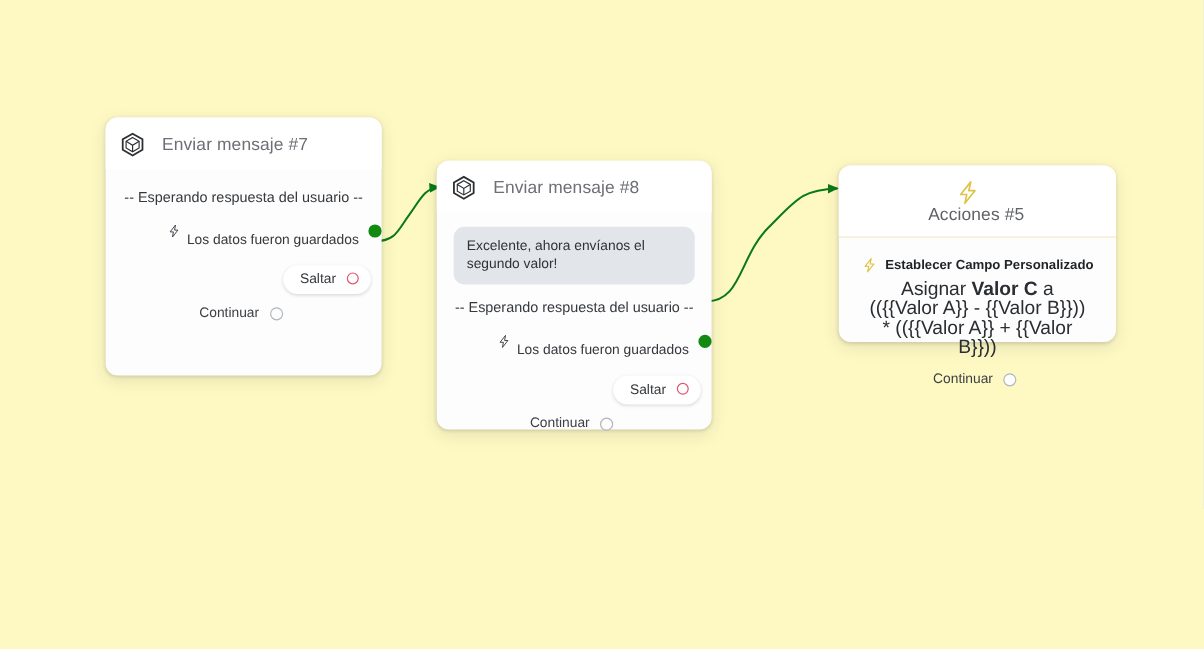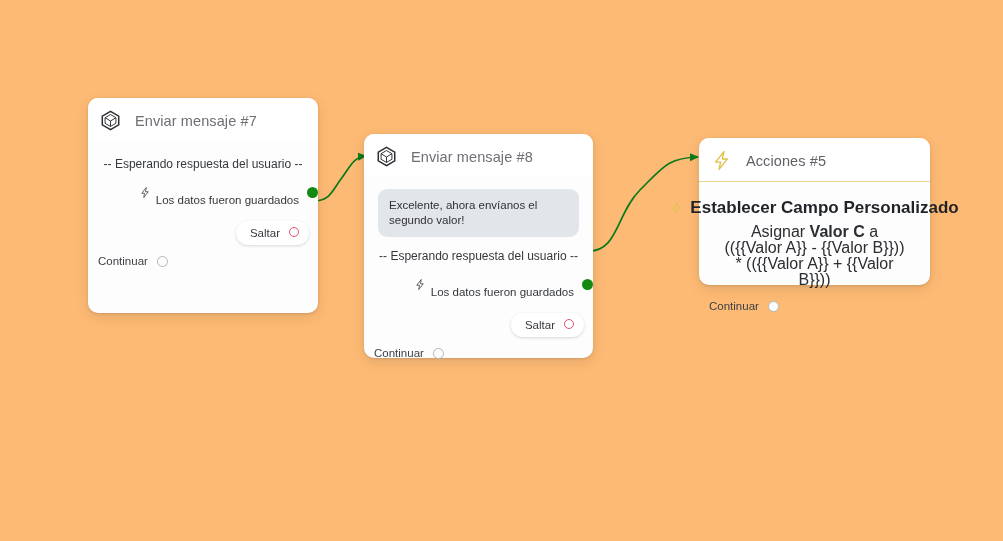--- a/index.html
+++ b/index.html
@@ -9,21 +9,21 @@
     background: #e9eaee;
   }
   body {
     font-family: "Liberation Sans", sans-serif;
     -webkit-font-smoothing: antialiased;
   }
   #canvas {
     position: relative;
     width: 1003px;
     height: 541px;
-    background: #fdba74;
+    background: #fef9c3;
     overflow: hidden;
   }
   #edge-layer {
     position: absolute;
     left: 0;
     top: 0;
     width: 1003px;
     height: 541px;
     pointer-events: none;
   }
@@ -38,20 +38,21 @@
   }
   .node-header {
     display: flex;
     align-items: center;
     padding: 12px 14px 10px 12px;
     background: #ffffff;
     border-radius: 10px 10px 0 0;
   }
   .node-header.accent-gold {
     border-bottom: 1px solid #e8d690;
+    flex-direction: column;
   }
   .node-icon {
     width: 21px;
     height: 21px;
     flex: 0 0 21px;
     display: block;
     margin-right: 14px;
   }
   .node-title {
     font-size: 14.5px;
@@ -61,21 +62,21 @@
   }
   .node-title.dark {
     color: #5f6166;
   }
   .node-body {
     padding: 10px 14px 0 14px;
   }
   .node-footer {
     display: flex;
     align-items: center;
-    justify-content: flex-start;
+    justify-content: center;
     padding: 10px 14px 12px 10px;
   }
 
   
   .bubble {
     background: #e2e5ea;
     color: #2f3236;
     font-size: 11.5px;
     line-height: 15px;
     border-radius: 9px;
@@ -176,21 +177,21 @@
     justify-content: center;
     padding: 6px 0 4px 0;
   }
   .action-title-row .bolt {
     width: 13px;
     height: 14px;
     margin-right: 7px;
     flex: 0 0 13px;
   }
   .action-title {
-    font-size: 17px;
+    font-size: 11px;
     font-weight: bold;
     color: #1f2226;
     white-space: nowrap;
   }
   .action-formula {
     text-align: center;
     font-size: 16px;
     line-height: 16px;
     color: #2a2d31;
     padding: 2px 10px 2px 10px;

